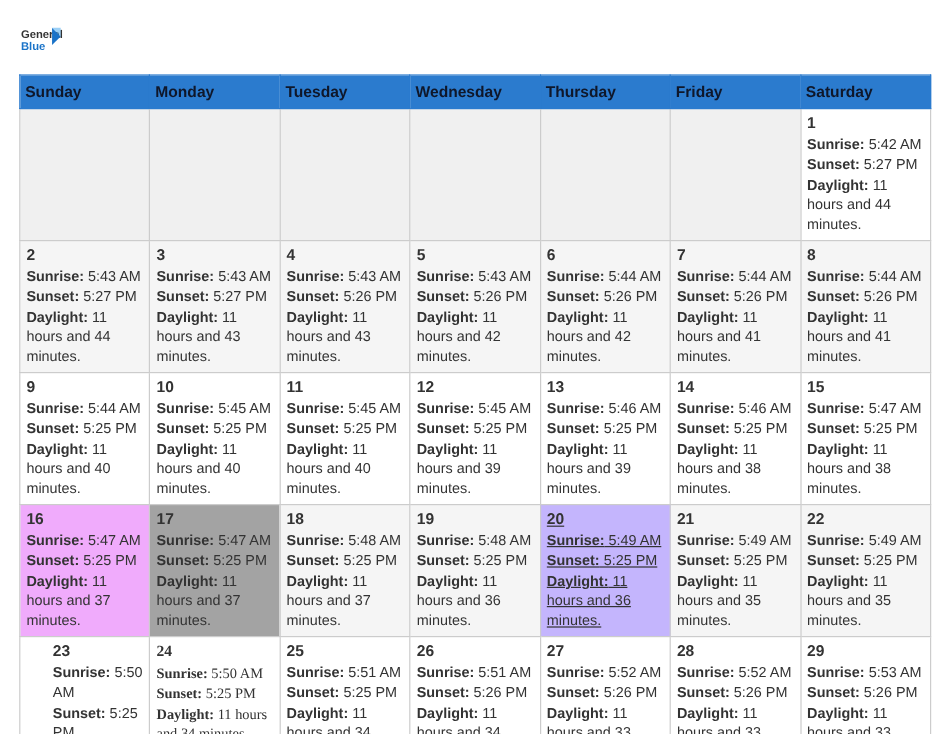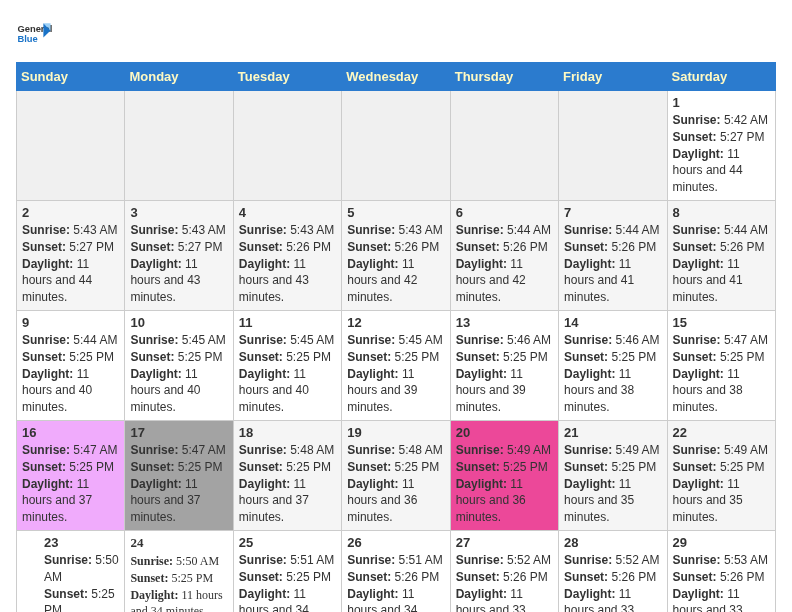--- a/index.html
+++ b/index.html
@@ -37,21 +37,21 @@
       font-size: 14px;
       color: #555;
     }
     table {
       width: 100%;
       border-collapse: collapse;
       table-layout: fixed;
     }
     thead tr th {
       background-color: #2b7bce;
-      color: #fef9c3;
+      color: #0f172a;
       font-size: 13px;
       font-weight: bold;
       padding: 6px 4px;
       text-align: left;
       border: 1px solid #2b7bce;
     }
     tbody tr td {
       vertical-align: top;
       border: 1px solid #ccc;
       padding: 4px 5px;
@@ -196,21 +196,21 @@
           <div class="day-info"><strong>Sunrise:</strong> 5:47 AM<br><strong>Sunset:</strong> 5:25 PM<br><strong>Daylight:</strong> 11 hours and 37 minutes.</div>
         </td>
         <td style="background-color: rgb(245, 245, 245);">
           <span class="day-number">18</span>
           <div class="day-info"><strong>Sunrise:</strong> 5:48 AM<br><strong>Sunset:</strong> 5:25 PM<br><strong>Daylight:</strong> 11 hours and 37 minutes.</div>
         </td>
         <td style="background-color: rgb(245, 245, 245);">
           <span class="day-number">19</span>
           <div class="day-info"><strong>Sunrise:</strong> 5:48 AM<br><strong>Sunset:</strong> 5:25 PM<br><strong>Daylight:</strong> 11 hours and 36 minutes.</div>
         </td>
-        <td style="background-color: #ec4899;">
+        <td style="background-color: #c4b5fd; text-decoration: underline;">
           <span class="day-number">20</span>
           <div class="day-info"><strong>Sunrise:</strong> 5:49 AM<br><strong>Sunset:</strong> 5:25 PM<br><strong>Daylight:</strong> 11 hours and 36 minutes.</div>
         </td>
         <td style="background-color: rgb(245, 245, 245);">
           <span class="day-number">21</span>
           <div class="day-info"><strong>Sunrise:</strong> 5:49 AM<br><strong>Sunset:</strong> 5:25 PM<br><strong>Daylight:</strong> 11 hours and 35 minutes.</div>
         </td>
         <td style="background-color: rgb(245, 245, 245);">
           <span class="day-number">22</span>
           <div class="day-info"><strong>Sunrise:</strong> 5:49 AM<br><strong>Sunset:</strong> 5:25 PM<br><strong>Daylight:</strong> 11 hours and 35 minutes.</div>

